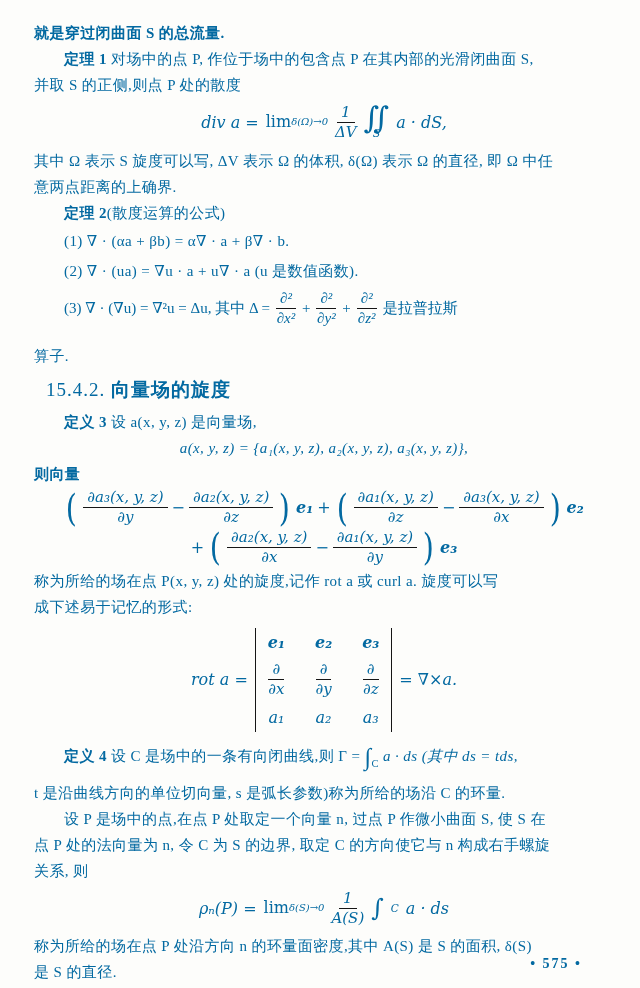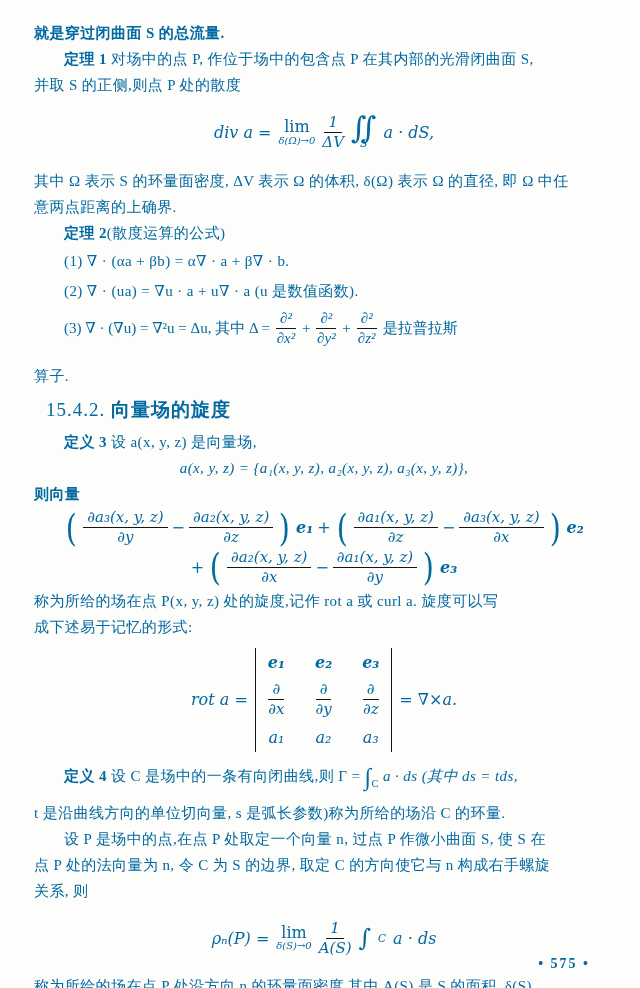--- a/index.html
+++ b/index.html
@@ -10,27 +10,27 @@
     padding:20px 26px 0 34px; overflow:hidden; position:relative;
   }
   .txt { font-size:15px; line-height:26px; letter-spacing:0.4px; }
   .indent { text-indent:2em; }
   .b { font-weight:bold;text-align:right; }
   .semib { font-weight:600; }
   .it { font-style:italic; }
   
   .formula {
     display:flex; align-items:center; justify-content:center; gap:7px;
-    font-size:16px; font-style:italic; margin:16px 0;
+    font-size:16px; font-style:italic; margin:6px 0;
     font-family:"DejaVu Serif","DejaVu Sans",serif;
   }
   .frac { display:inline-flex; flex-direction:column; align-items:center; line-height:1.15; font-size:15px; }
   .frac .num { border-bottom:1.2px solid #151515; padding:0 4px 1px; }
   .frac .den { padding-top:1px; }
-  .limstack { display:inline-flex; flex-direction:column; align-items:center; line-height:1.05; }
+  .limstack { display:inline-flex; flex-direction:row; align-items:center; line-height:1.05; }
   .limstack .limword { font-style:normal; }
   .limstack .limsub { font-size:10px; }
   .intstack { display:inline-flex; flex-direction:column; align-items:center; line-height:0.8; }
   .bigint { font-size:30px; font-style:normal; }
   .intsub { font-size:11px; }
   .inlineint { font-size:24px; font-style:normal; vertical-align:-4px; }
   .isub { font-size:10.5px; vertical-align:-6px; }
   .paren { font-size:38px; font-weight:300; font-style:normal; line-height:0.9; transform:scaleX(.75); }
   .curlrow { margin:2px 0; gap:4px; }
   
@@ -39,21 +39,21 @@
     column-gap:30px; row-gap:9px; align-items:center; justify-items:center;
     border-left:1.4px solid #151515; border-right:1.4px solid #151515;
     padding:5px 12px;
   }
   .sechead { margin:8px 12px 6px; font-size:19px; letter-spacing:1px; }
   .sechead .num { font-weight:normal; }
   .sechead .ttl { font-weight:bold; }
   .item { line-height:30px; }
   .item3row { display:flex; align-items:center; gap:6px; margin:4px 0 16px; font-size:15px; }
   .pagenum {
-    position:absolute; right:50px; bottom:16px;
+    position:absolute; right:58px; bottom:16px;
     font-size:14px; font-weight:bold; letter-spacing:2px;
   }
   .centerline { text-align:center; }
 </style>
 </head>
 <body>
 
 <div class="page">
 
   <p class="txt semib">就是穿过闭曲面 S 的总流量.</p>
@@ -71,21 +71,21 @@
       <span class="num">1</span>
       <span class="den">ΔV</span>
     </span>
     <span class="intstack">
       <span class="bigint">∬</span>
       <span class="intsub">S</span>
     </span>
     <span>a · dS,</span>
   </div>
 
-  <p class="txt">其中 Ω 表示 S 的环量面密度, ΔV 表示 Ω 的体积, δ(Ω) 表示 Ω 的直径, 即 Ω 中任</p>
+  <p class="txt">其中 Ω 表示 S 旋度可以写, ΔV 表示 Ω 的体积, δ(Ω) 表示 Ω 的直径, 即 Ω 中任</p>
   <p class="txt">意两点距离的上确界.</p>
 
   <p class="txt indent"><span class="b">定理 2</span><span>(散度运算的公式)</span></p>
   <p class="txt indent item">(1) ∇ · (αa + βb) = α∇ · a + β∇ · b.</p>
   <p class="txt indent item">(2) ∇ · (ua) = ∇u · a + u∇ · a (u 是数值函数).</p>
 
   <div class="item3row" style="padding-left:2em;">
     <span>(3) ∇ · (∇u) = ∇²u = Δu,  其中  Δ =</span>
     <span class="frac it">
         <span class="num">∂²</span>

